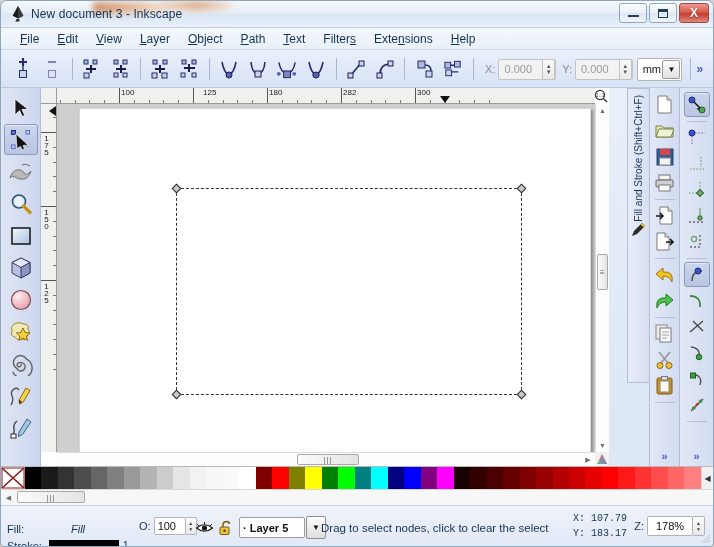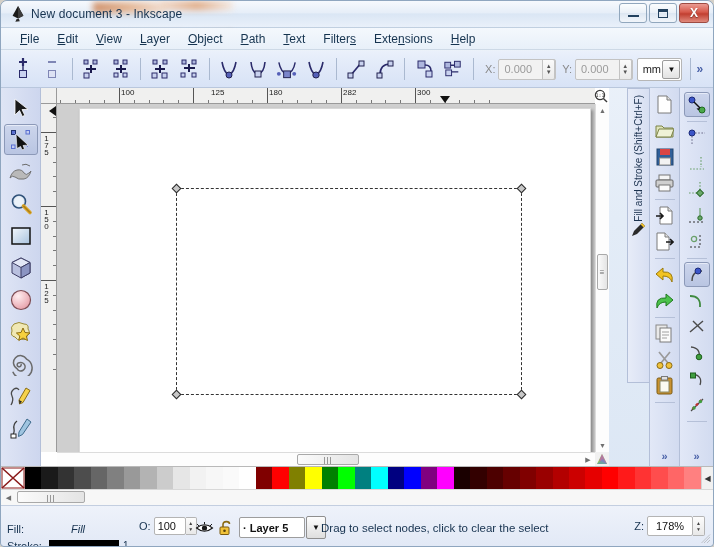--- a/index.html
+++ b/index.html
@@ -644,21 +644,21 @@
     <div id="ruler-corner"></div>
 
     <div id="ruler-h">
         <span class="rk-maj" style="left: 62px;"></span>
         <span class="rk-lab" style="left: 64px;">100</span>
         <span class="rk-min" style="left: 76.8px;"></span>
         <span class="rk-min" style="left: 91.6px;"></span>
         <span class="rk-min" style="left: 106.4px;"></span>
         <span class="rk-min" style="left: 121.2px;"></span>
         <span class="rk-maj" style="left: 136px;"></span>
-        <span class="rk-lab" style="left: 154px;">125</span>
+        <span class="rk-lab" style="left: 146px;">125</span>
         <span class="rk-min" style="left: 150.8px;"></span>
         <span class="rk-min" style="left: 165.6px;"></span>
         <span class="rk-min" style="left: 180.4px;"></span>
         <span class="rk-min" style="left: 195.2px;"></span>
         <span class="rk-maj" style="left: 210px;"></span>
         <span class="rk-lab" style="left: 212px;">180</span>
         <span class="rk-min" style="left: 224.8px;"></span>
         <span class="rk-min" style="left: 239.6px;"></span>
         <span class="rk-min" style="left: 254.4px;"></span>
         <span class="rk-min" style="left: 269.2px;"></span>
@@ -1019,20 +1019,26 @@
           <rect x="2" y="7" width="9" height="7.5" rx="1" fill="#f0c23a" stroke="#7a5a10"></rect>
           <circle cx="6.5" cy="10.8" r="1.3" fill="#5a4208"></circle>
         </svg>
       </span>
       <span id="layer-select">· Layer 5</span>
       <span id="layer-drop">▼</span>
     </div>
 
     <div id="status-msg">Drag to select nodes, click to clear the select</div>
 
+    <div id="coords">
+      <div><span class="coord-k">X:</span>
+           <span>107.79</span></div>
+      <div><span class="coord-k">Y:</span>
+           <span>183.17</span></div>
+    </div>
 
     <div id="zoom-grp">
       <span id="zoom-label">Z:</span>
       <span id="zoom-field">178%</span>
       <span id="zoom-spin">
           <span>▲</span>
           <span>▼</span>
         </span>
     </div>
 

